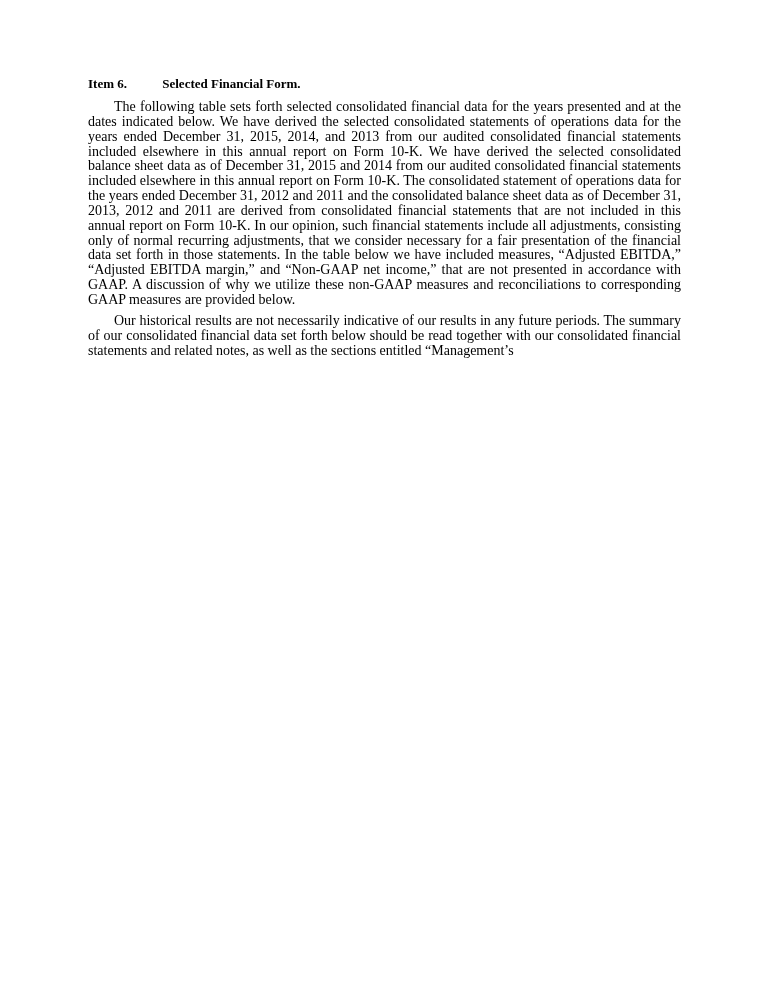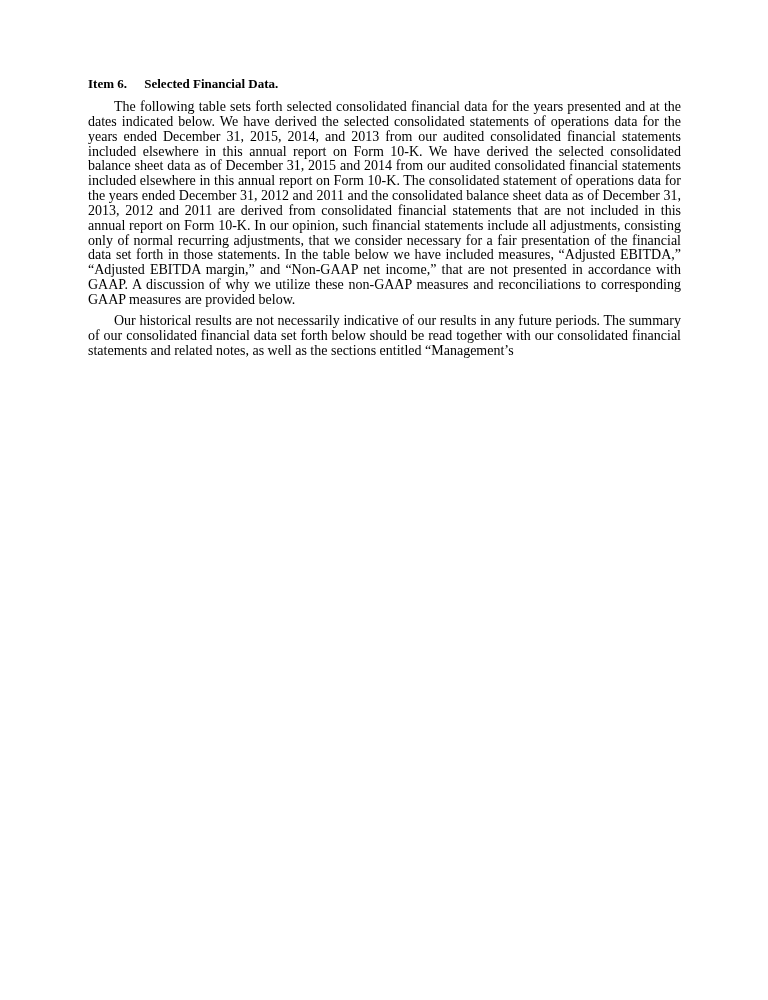--- a/index.html
+++ b/index.html
@@ -22,21 +22,21 @@
     top: 76px;
     width: 593px;
   }
   .doc-heading {
     font-size: 13px;
     font-weight: bold;
     margin: 0 0 9px 0;
     line-height: 15px;
   }
   .doc-heading .heading-item {
-    margin-right: 14px;
+    margin-right: 32px;
   }
   .doc-paragraph {
     font-size: 14px;
     line-height: 14.85px;
     text-align: justify;
     text-indent: 26px;
     margin: 0 0 6px 0;
   }
   .page-number {
     position: absolute;
@@ -48,18 +48,18 @@
     line-height: 15px;
   }
 </style>
 </head>
 <body>
 
 <div class="page">
   <div class="content">
     <h1 class="doc-heading">
       <span class="heading-item">Item 6.</span>
-      <span class="heading-title">Selected Financial Data.</span>
+      <span class="heading-title">Selected Financial Form.</span>
     </h1>
     <p class="doc-paragraph">The following table sets forth selected consolidated financial data for the years presented and at the dates indicated below. We have derived the selected consolidated statements of operations data for the years ended December 31, 2015, 2014, and 2013 from our audited consolidated financial statements included elsewhere in this annual report on Form 10-K. We have derived the selected consolidated balance sheet data as of December 31, 2015 and 2014 from our audited consolidated financial statements included elsewhere in this annual report on Form 10-K. The consolidated statement of operations data for the years ended December 31, 2012 and 2011 and the consolidated balance sheet data as of December 31, 2013, 2012 and 2011 are derived from consolidated financial statements that are not included in this annual report on Form 10-K. In our opinion, such financial statements include all adjustments, consisting only of normal recurring adjustments, that we consider necessary for a fair presentation of the financial data set forth in those statements. In the table below we have included measures, “Adjusted EBITDA,” “Adjusted EBITDA margin,” and “Non-GAAP net income,” that are not presented in accordance with GAAP. A discussion of why we utilize these non-GAAP measures and reconciliations to corresponding GAAP measures are provided below.</p>
     <p class="doc-paragraph">Our historical results are not necessarily indicative of our results in any future periods. The summary of our consolidated financial data set forth below should be read together with our consolidated financial statements and related notes, as well as the sections entitled “Management’s</p>
   </div>
 </div>
 
 </body></html>

